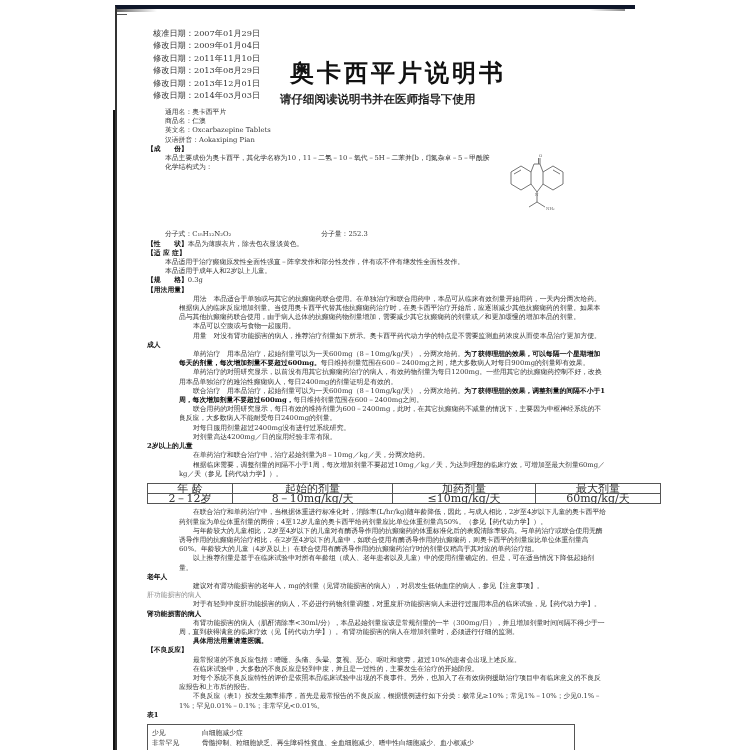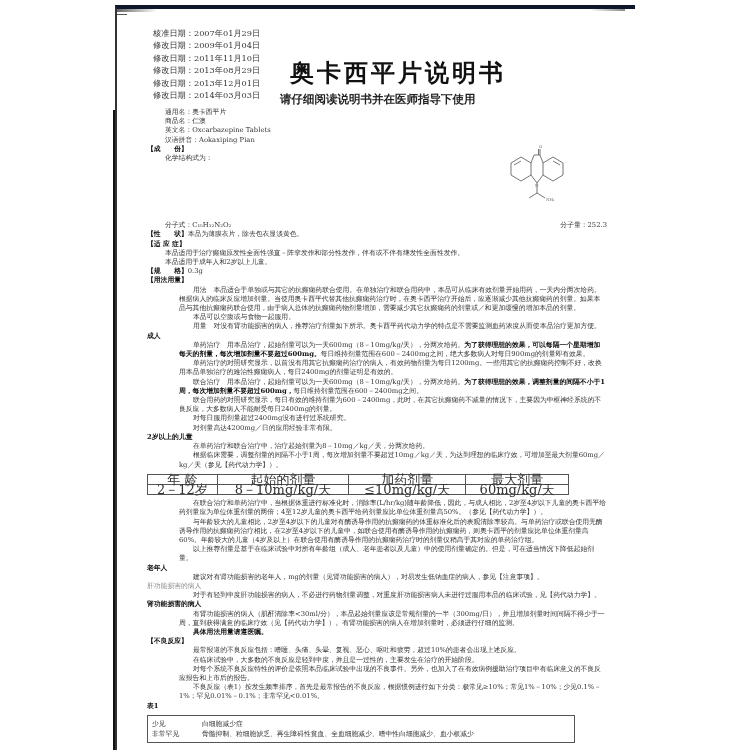--- a/index.html
+++ b/index.html
@@ -35,23 +35,23 @@
     position: absolute; left: 30px; top: 99px; width: 460px; font-size: 6.8px; line-height: 9.2px; color: #333;
   }
   .sec-head { font-weight: bold; color: #111; }
   .indent { padding-left: 18px; }
   .para { text-indent: 14px; margin-left: 32px; }
   .bold { font-weight: bold; color: #111; }
   .faint { color: #888; }
 
   .chem-wrap { position: relative; height: 58px; }
   .chem { position: absolute; left: 360px; top: -20px; width: 60px; height: 78px; }
-  .formula-line { display: flex; gap: 70px; padding-left: 18px; justify-content: space-between; }
-
-  table.dose { width: 422px; border-collapse: collapse; margin: 4px 0 4px 0; font-size: 13px; }
+  .formula-line { display: flex; gap: 90px; padding-left: 18px; }
+
+  table.dose { width: 514px; border-collapse: collapse; margin: 4px 0 4px 0; font-size: 11px; }
   table.dose td { border: 1px solid #555; text-align: center; height: 9.5px; padding: 0; }
 
   .adr-table {
     width: 428px; border: 1px solid #555; border-bottom: none; margin-top: 4px; font-family: "DejaVu Sans", sans-serif;
     font-size: 6.8px; line-height: 10px;
   }
   .adr-group { border-bottom: 1px solid #555; padding: 3px 4px; }
   .adr-row { display: flex; align-items: center; }
   .adr-freq { width: 50px; }
   .adr-group-title { color: #222; }
@@ -78,20 +78,21 @@
   <div class="subtitle">请仔细阅读说明书并在医师指导下使用</div>
 
   <div class="content">
 
     <div class="indent">通用名：奥卡西平片</div>
     <div class="indent">商品名：仁澳</div>
     <div class="indent">英文名：Oxcarbazepine Tablets</div>
     <div class="indent">汉语拼音：Aokaxiping Pian</div>
 
     <div class="sec-head">【成　　份】</div>
+    <div class="indent" style="white-space:nowrap;overflow:hidden;">本品主要成份为奥卡西平，其化学名称为10，11－二氢－10－氧代－5H－二苯并[b，f]氮杂卓－5－甲酰胺</div>
     <div class="indent">化学结构式为：</div>
     <div class="chem-wrap">
       <svg class="chem" viewBox="0 0 60 78">
         <g fill="none" stroke="#666" stroke-width="0.9">
           <polygon points="4,20 14,14 24,20 24,32 14,38 4,32"></polygon>
           <polygon points="36,20 46,14 56,20 56,32 46,38 36,32"></polygon>
           <line x1="24" y1="20" x2="27" y2="12"></line>
           <line x1="27" y1="12" x2="33" y2="12"></line>
           <line x1="33" y1="12" x2="36" y2="20"></line>
           <line x1="33" y1="12" x2="33" y2="6"></line>

